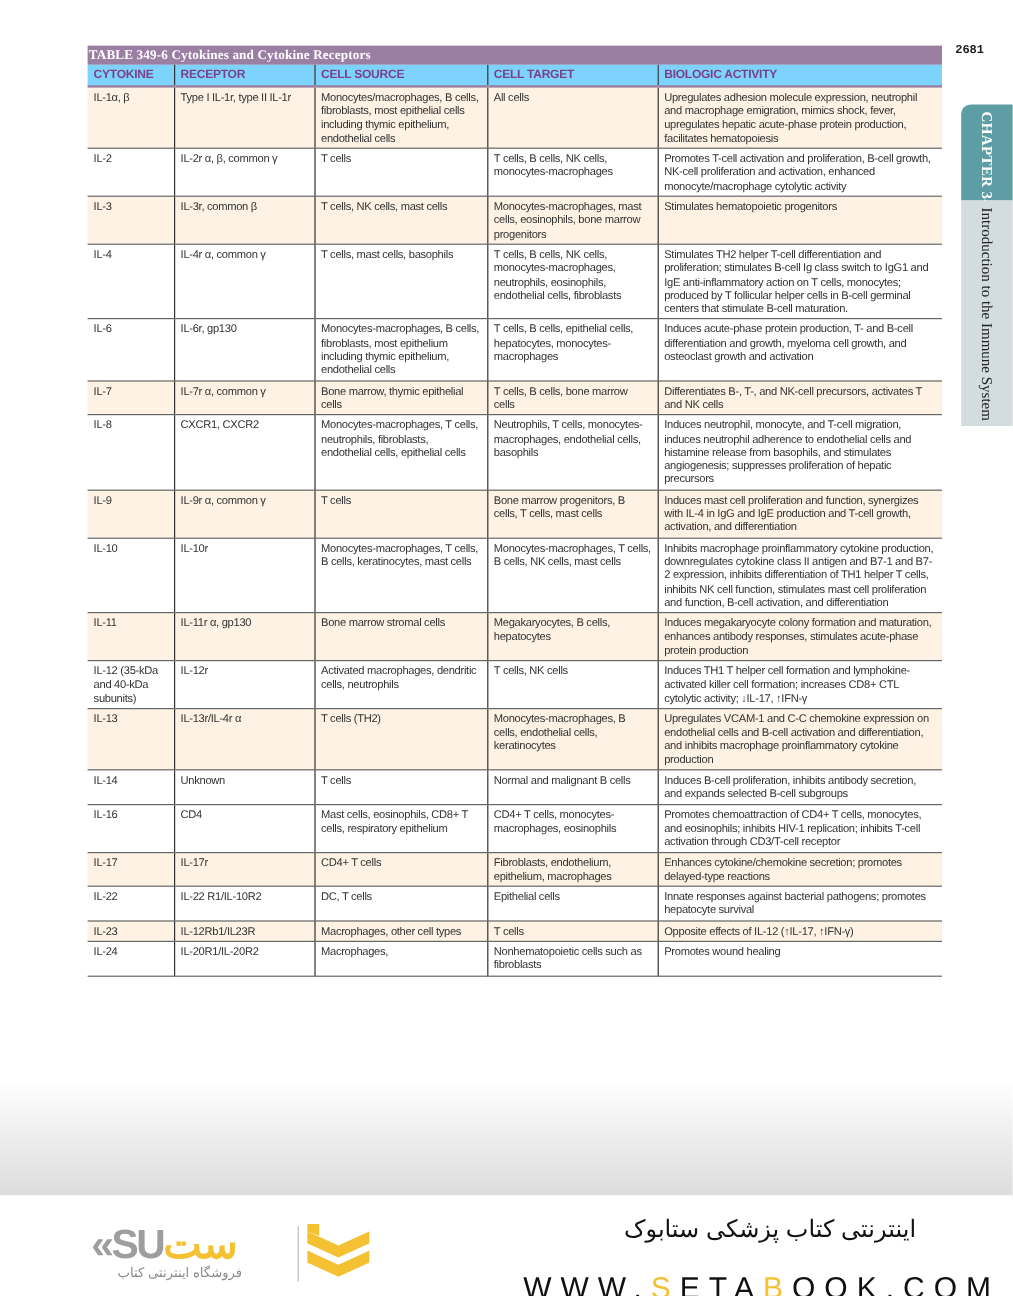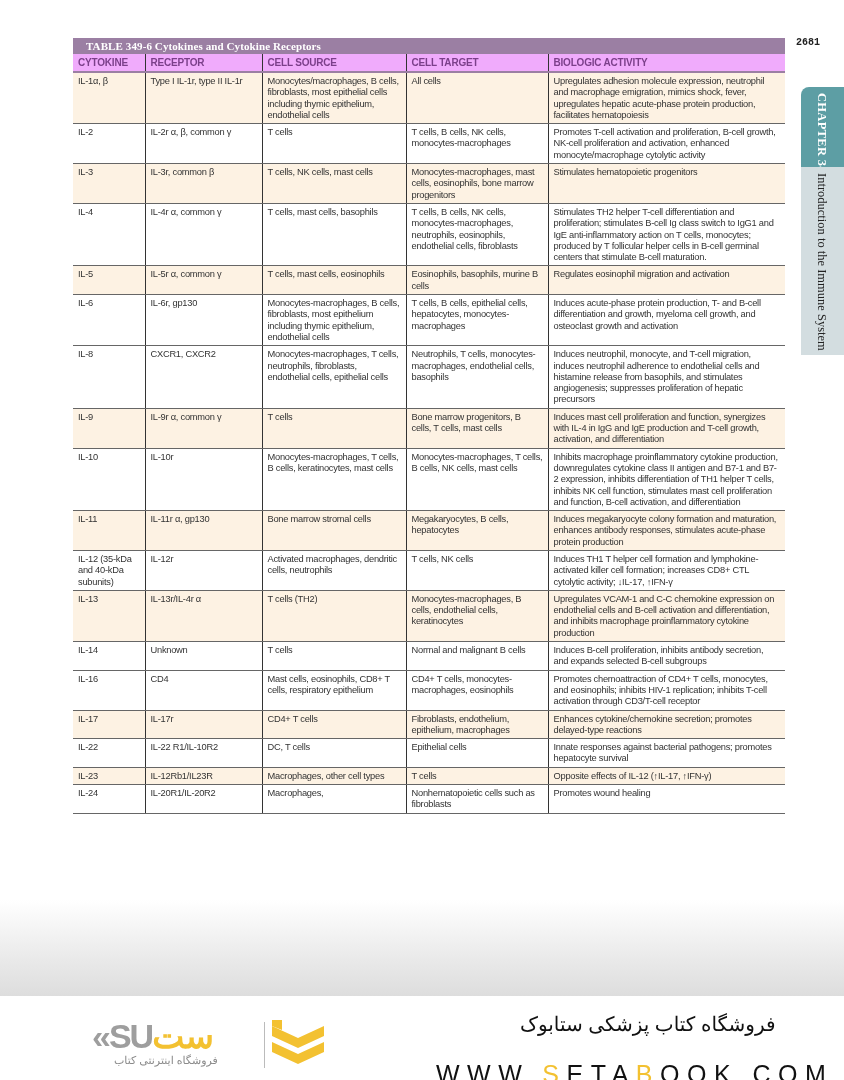--- a/index.html
+++ b/index.html
@@ -2,43 +2,43 @@
 <html><head>
 <meta charset="utf-8">
 <style>
   html, body { margin:0; padding:0; }
   body { width:844px; height:1080px; background:#ffffff; position:relative; overflow:hidden;
          font-family:"Liberation Sans", sans-serif; color:#2a2a2a; }
   .page-number { position:absolute; left:796px; top:37px; font-family:Liberation Mono, monospace;
                  font-weight:bold; font-size:10px; color:#222; }
   .table-wrap { position:absolute; left:73px; top:38px; width:712px; }
   .table-title { background:#9b7fa3; color:#ffffff; font-family:"Liberation Serif", serif; font-weight:bold;
-                 font-size:11px; height:16px; line-height:16px; padding-left:13px; letter-spacing:0.1px; }
+                 font-size:11px; height:16px; line-height:16px; padding-left:1px; letter-spacing:0.1px; }
   table { border-collapse:collapse; width:712px; table-layout:fixed; }
-  th { background:#f0abfc; color:#7b3f8a; font-size:10px; font-weight:bold; text-align:left;
+  th { background:#7dd3fc; color:#7b3f8a; font-size:10px; font-weight:bold; text-align:left;
        height:17px; padding:0 5px; border-right:1px solid #333; letter-spacing:-0.2px;
        border-bottom:2px solid #9b7fa3; }
   th:last-child, td:last-child { border-right:none; }
   td { font-size:9.3px; line-height:11.3px; vertical-align:top; padding:3px 5px 2px 5px;
        border-right:1px solid #333; border-bottom:1.5px solid #666; letter-spacing:-0.25px; color:#333; }
   tr.shaded td { background:#fdf2e3; }
   tr.plain td { background:#ffffff; }
   col.c1 { width:72px; } col.c2 { width:117px; } col.c3 { width:144px; } col.c4 { width:142px; } col.c5 { width:237px; }
   .fade { position:absolute; left:0; top:900px; width:844px; height:100px;
           background:linear-gradient(to bottom, rgba(235,235,235,0) 0%, rgba(215,215,215,0.55) 60%, rgba(205,205,205,0.7) 100%);
           pointer-events:none; }
   .cut { position:absolute; left:0; top:996px; width:844px; height:84px; background:#ffffff; }
   .side-tab { position:absolute; left:801px; top:87px; width:43px; height:268px; }
   .side-chapter { position:absolute; left:0; top:0; width:43px; height:80px; background:#5d9ea4;
                   border-radius:8px 0 0 0; }
   .side-title { position:absolute; left:0; top:80px; width:43px; height:188px; background:#d3dde0; }
   .vtext { position:absolute; writing-mode:vertical-rl; font-family:"Liberation Serif", serif; white-space:nowrap; }
   .side-chapter .vtext { color:#ffffff; font-weight:bold; font-size:12.5px; left:13px; top:6px; letter-spacing:0.3px; }
   .side-title .vtext { color:#222; font-size:12.5px; left:13px; top:6px; }
-  .logo { position:absolute; left:92px; top:1016px; width:232px; height:58px; }
+  .logo { position:absolute; left:76px; top:1016px; width:232px; height:58px; }
   .logo-latin { position:absolute; left:0; top:0; font-size:34px; font-weight:bold; color:#9e9e9e; letter-spacing:-2px; }
   .logo-yellow { color:#f3c131; }
   .logo-sub { position:absolute; left:22px; top:38px; font-size:11px; color:#8a8a8a; direction:rtl; }
   .logo-divider { position:absolute; left:172px; top:6px; width:1px; height:46px; background:#bbbbbb; }
   .logo-mark { position:absolute; left:180px; top:4px; width:52px; height:48px; }
   .shop-fa { position:absolute; left:520px; top:1012px; font-size:20px; color:#111; direction:rtl; }
   .shop-url { position:absolute; left:436px; top:1040px; font-size:25px; letter-spacing:7.5px; color:#111;margin-top:20px; }
   .shop-url .hl { color:#f3c131; }
 </style>
 </head>
@@ -87,33 +87,33 @@
           <td>Monocytes-macrophages, mast cells, eosinophils, bone marrow progenitors</td>
           <td>Stimulates hematopoietic progenitors</td>
         </tr>
         <tr class="plain">
           <td>IL-4</td>
           <td>IL-4r α, common γ</td>
           <td>T cells, mast cells, basophils</td>
           <td>T cells, B cells, NK cells, monocytes-macrophages, neutrophils, eosinophils, endothelial cells, fibroblasts</td>
           <td>Stimulates TH2 helper T-cell differentiation and proliferation; stimulates B-cell Ig class switch to IgG1 and IgE anti-inflammatory action on T cells, monocytes; produced by T follicular helper cells in B-cell germinal centers that stimulate B-cell maturation.</td>
         </tr>
-        <tr class="shaded">
-          <td>IL-5</td>
-          <td>IL-5r α, common γ</td>
-          <td>T cells, mast cells, eosinophils</td>
-          <td>Eosinophils, basophils, murine B cells</td>
-          <td>Regulates eosinophil migration and activation</td>
-        </tr>
         <tr class="plain">
           <td>IL-6</td>
           <td>IL-6r, gp130</td>
           <td>Monocytes-macrophages, B cells, fibroblasts, most epithelium including thymic epithelium, endothelial cells</td>
           <td>T cells, B cells, epithelial cells, hepatocytes, monocytes-macrophages</td>
           <td>Induces acute-phase protein production, T- and B-cell differentiation and growth, myeloma cell growth, and osteoclast growth and activation</td>
+        </tr>
+        <tr class="shaded">
+          <td>IL-7</td>
+          <td>IL-7r α, common γ</td>
+          <td>Bone marrow, thymic epithelial cells</td>
+          <td>T cells, B cells, bone marrow cells</td>
+          <td>Differentiates B-, T-, and NK-cell precursors, activates T and NK cells</td>
         </tr>
         <tr class="plain">
           <td>IL-8</td>
           <td>CXCR1, CXCR2</td>
           <td>Monocytes-macrophages, T cells, neutrophils, fibroblasts, endothelial cells, epithelial cells</td>
           <td>Neutrophils, T cells, monocytes-macrophages, endothelial cells, basophils</td>
           <td>Induces neutrophil, monocyte, and T-cell migration, induces neutrophil adherence to endothelial cells and histamine release from basophils, and stimulates angiogenesis; suppresses proliferation of hepatic precursors</td>
         </tr>
         <tr class="shaded">
           <td>IL-9</td>
@@ -214,14 +214,14 @@
   </div>
   <div class="logo-sub">فروشگاه اینترنتی کتاب</div>
   <div class="logo-divider"></div>
   <svg class="logo-mark" viewBox="0 0 52 48">
     <polygon points="0,6 26,18 52,6 52,16 26,28 0,16" fill="#f3c131"></polygon>
     <polygon points="0,22 26,34 52,22 52,32 26,44 0,32" fill="#f3c131"></polygon>
     <polygon points="0,0 10,0 10,10 0,6" fill="#f3c131"></polygon>
   </svg>
 </div>
 
-<div class="shop-fa">فروشگاه کتاب پزشکی ستابوک</div>
+<div class="shop-fa">اینترنتی کتاب پزشکی ستابوک</div>
 <div class="shop-url"><span>WWW.</span><span class="hl">S</span><span>ETA</span><span class="hl">B</span><span>OOK.COM</span></div>
 
 </body></html>

